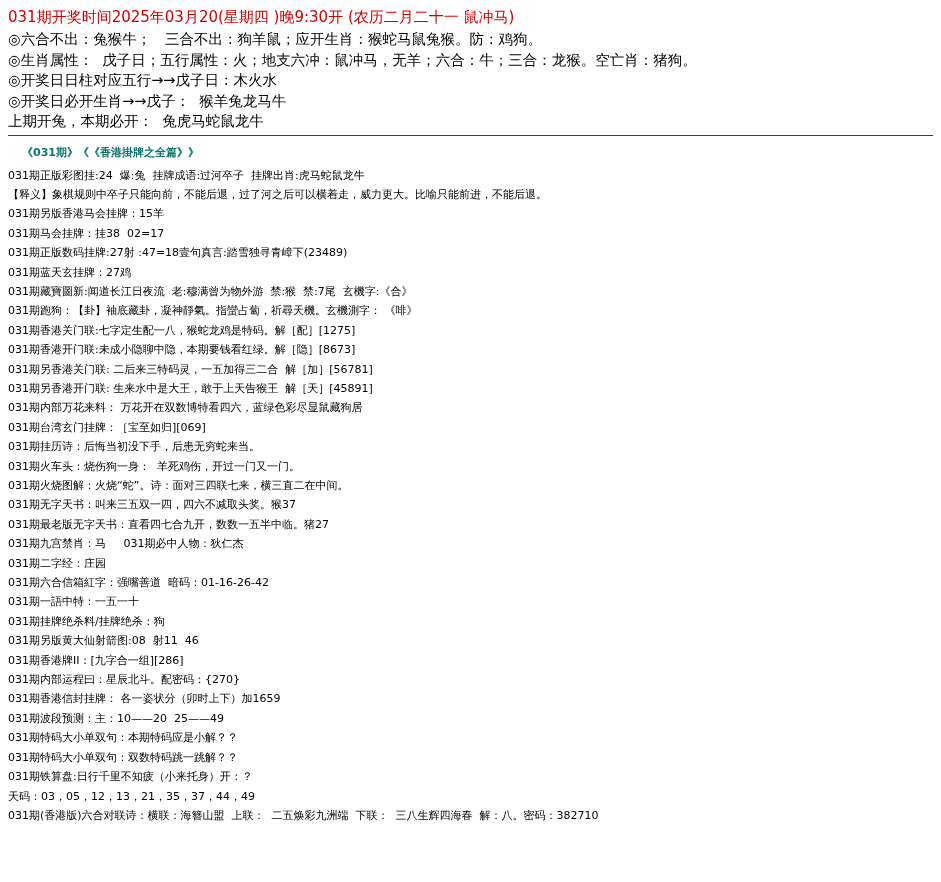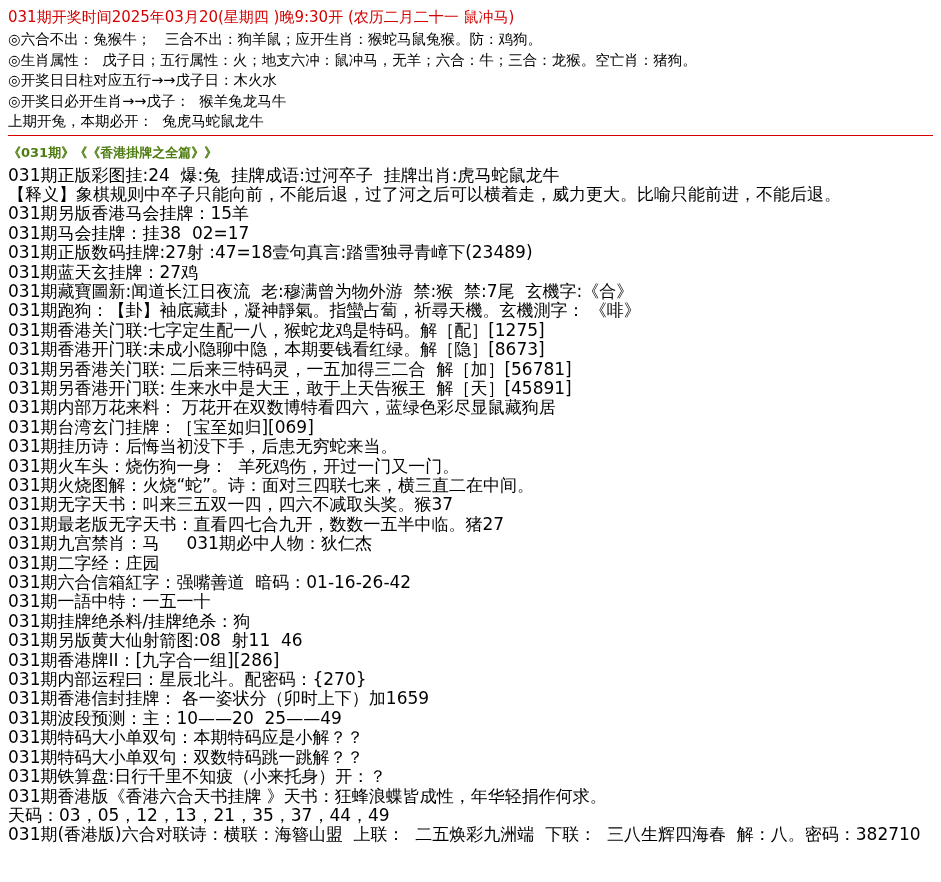--- a/index.html
+++ b/index.html
@@ -34,29 +34,30 @@
   .rule-line {
     line-height: 20.5px;
   }
   .hr {
     border: none;
     border-top: 1px solid #d40000;
     margin: 3px 0 4px 0;
     height: 0;
   }
   .section-title {
-    color: #4d7c0f;
+    color: #0f766e;
     font-weight: bold;
-    font-size: 13px;
+    font-size: 11px;
     line-height: 23px;
     padding: 1px 0 2px 0;
+    margin-left: 14px;
   }
   .body-line {
     line-height: 19.4px;
-    font-size: 17px;
+    font-size: 11px;
   }
 </style>
 </head>
 <body>
 
 <div class="page">
 
   <div class="title-line">031期开奖时间2025年03月20(星期四 )晚9:30开 (农历二月二十一  鼠冲马)</div>
 
   <div>
@@ -97,19 +98,18 @@
     <div class="line body-line">031期一語中特：一五一十</div>
     <div class="line body-line">031期挂牌绝杀料/挂牌绝杀：狗</div>
     <div class="line body-line">031期另版黄大仙射箭图:08  射11  46</div>
     <div class="line body-line">031期香港牌II：[九字合一组][286]</div>
     <div class="line body-line">031期内部运程曰：星辰北斗。配密码：{270}</div>
     <div class="line body-line">031期香港信封挂牌： 各一姿状分（卯时上下）加1659</div>
     <div class="line body-line">031期波段预测：主：10——20  25——49</div>
     <div class="line body-line">031期特码大小单双句：本期特码应是小解？？</div>
     <div class="line body-line">031期特码大小单双句：双数特码跳一跳解？？</div>
     <div class="line body-line">031期铁算盘:日行千里不知疲（小来托身）开：？</div>
-    <div class="line body-line">031期香港版《香港六合天书挂牌 》天书：狂蜂浪蝶皆成性，年华轻捐作何求。</div>
     <div class="line body-line">天码：03，05，12，13，21，35，37，44，49</div>
     <div class="line body-line">031期(香港版)六合对联诗：横联：海簪山盟  上联：  二五焕彩九洲端  下联：  三八生辉四海春  解：八。密码：382710</div>
 
   </div>
 
 </div>
 
 </body></html>

